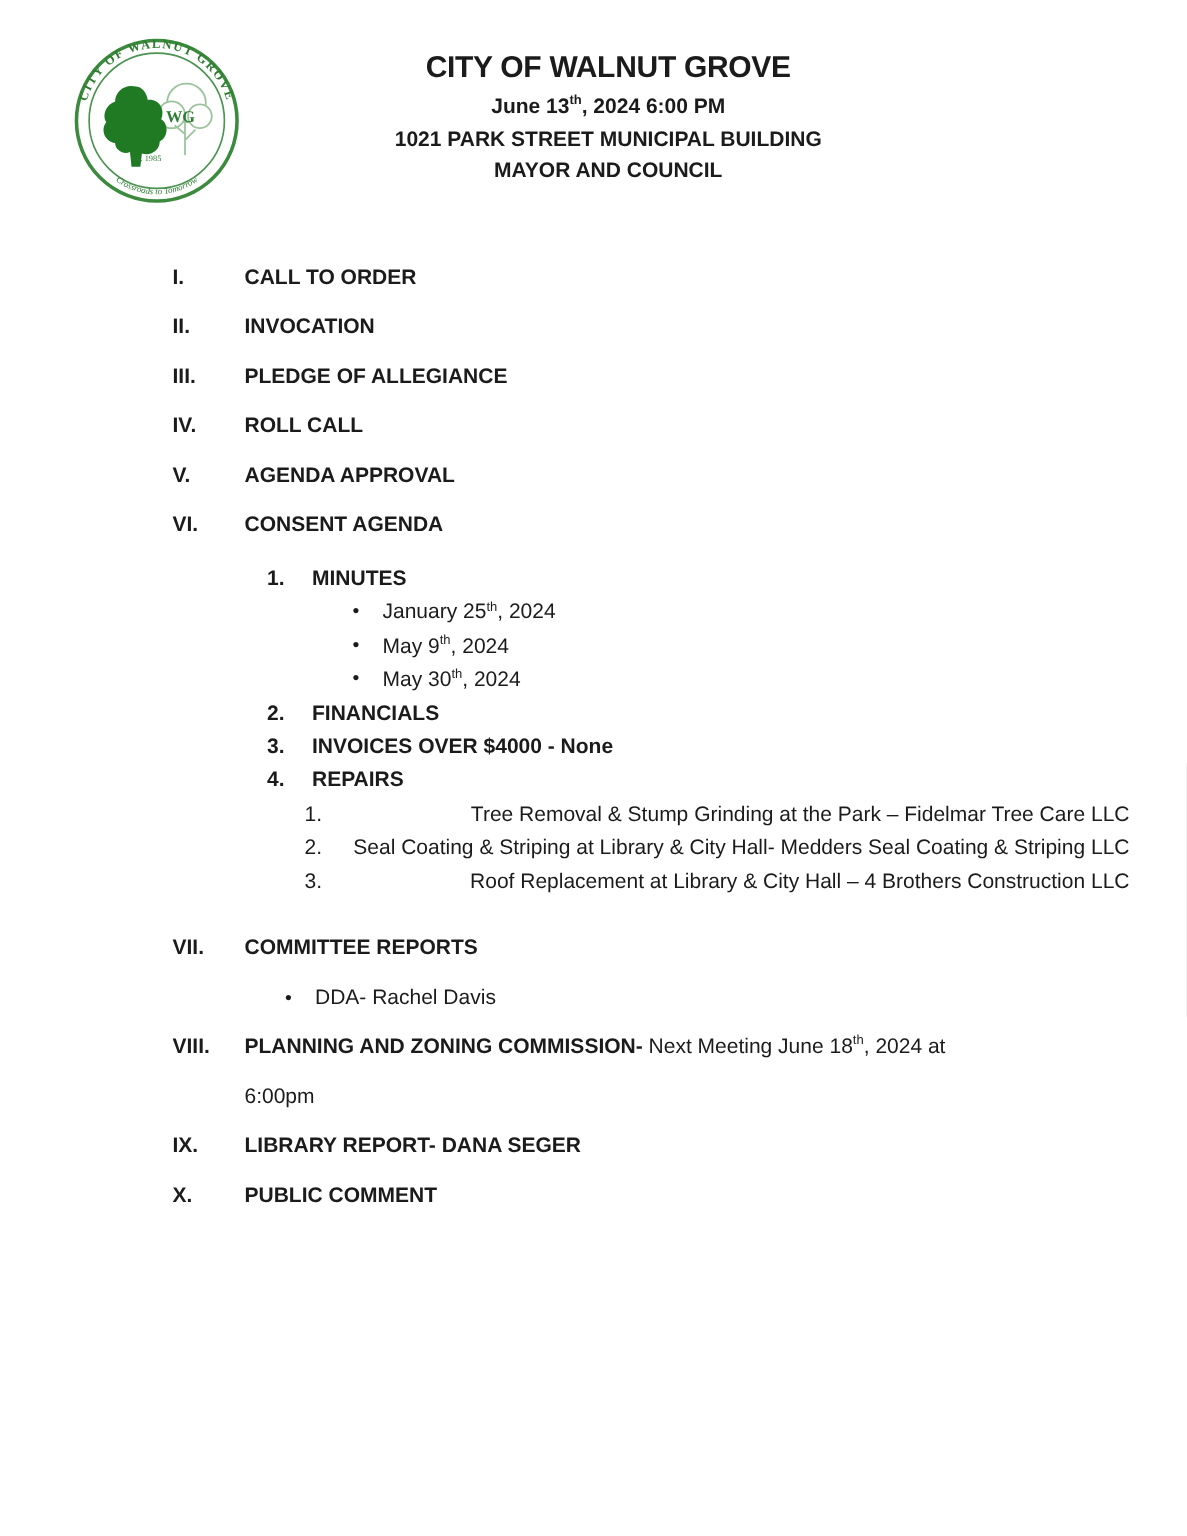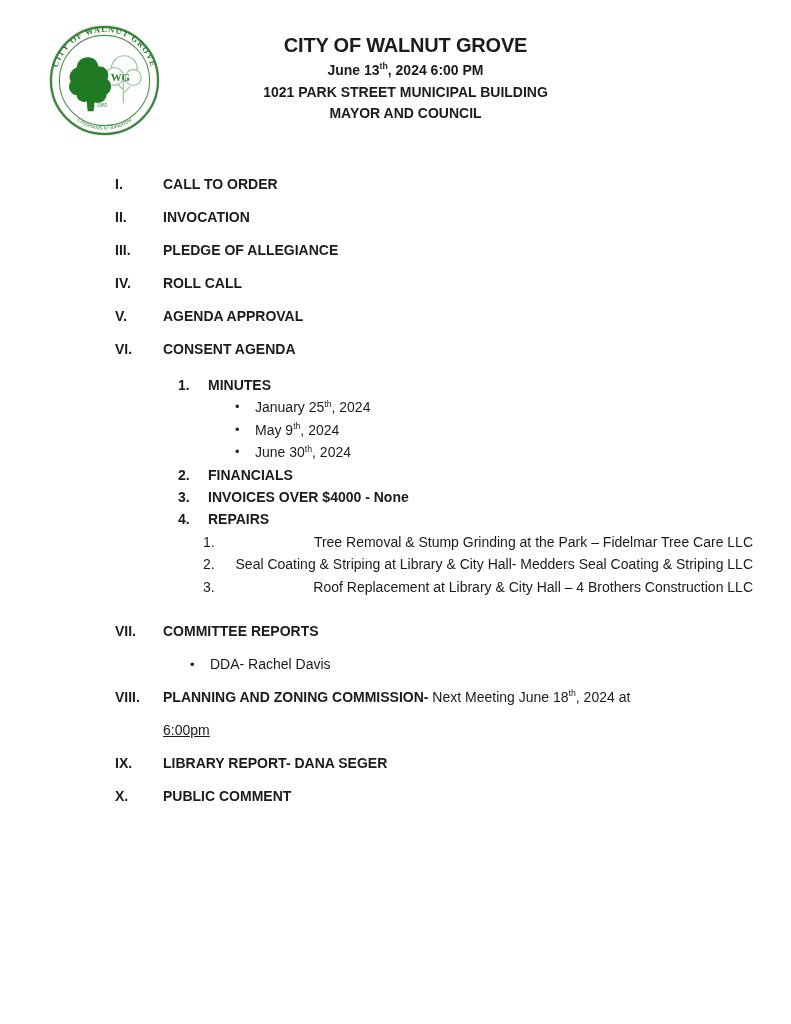--- a/index.html
+++ b/index.html
@@ -42,21 +42,21 @@
   .consent-list { margin:0 0 25px 178px; line-height:22.4px; }
   .c-item { display:flex; font-weight:700; }
   .c-num { flex:0 0 30px; }
   .c-bullet { display:flex; margin-left:57px; font-weight:400; }
   .b-glyph { flex:0 0 20px; font-size:13px; }
   .rp-item { display:flex; margin-left:25px; font-weight:400; }
   .rp-num { flex:0 0 30px; }
   .rp-text { width:520px;text-align:right; }
 
   .dda-row { display:flex; margin:0 0 16px 190px; font-weight:400; line-height:17px; }
-  .planning-line2 { margin:0 0 16px 163px; font-weight:400; line-height:17px;text-decoration:underline; }
+  .planning-line2 { margin:0 0 16px 163px; font-weight:400; line-height:17px; }
 </style>
 </head>
 <body>
 
 <div class="page">
 
   <header class="doc-header">
 
     <svg class="seal" viewBox="0 0 120 115" aria-hidden="true">
       <circle cx="60" cy="57" r="54" fill="#ffffff" stroke="#3b8a3e" stroke-width="2.4"></circle>
@@ -136,21 +136,21 @@
       <div class="c-bullet">
         <span class="b-glyph">•</span>
         <span class="b-text"><span>January 25</span><sup>th</sup><span>, 2024</span></span>
       </div>
       <div class="c-bullet">
         <span class="b-glyph">•</span>
         <span class="b-text"><span>May 9</span><sup>th</sup><span>, 2024</span></span>
       </div>
       <div class="c-bullet">
         <span class="b-glyph">•</span>
-        <span class="b-text"><span>June 30</span><sup>th</sup><span>, 2024</span></span>
+        <span class="b-text"><span>May 30</span><sup>th</sup><span>, 2024</span></span>
       </div>
 
       <div class="c-item">
         <span class="c-num">2.</span>
         <span>FINANCIALS</span>
       </div>
       <div class="c-item">
         <span class="c-num">3.</span>
         <span>INVOICES OVER $4000 - None</span>
       </div>

